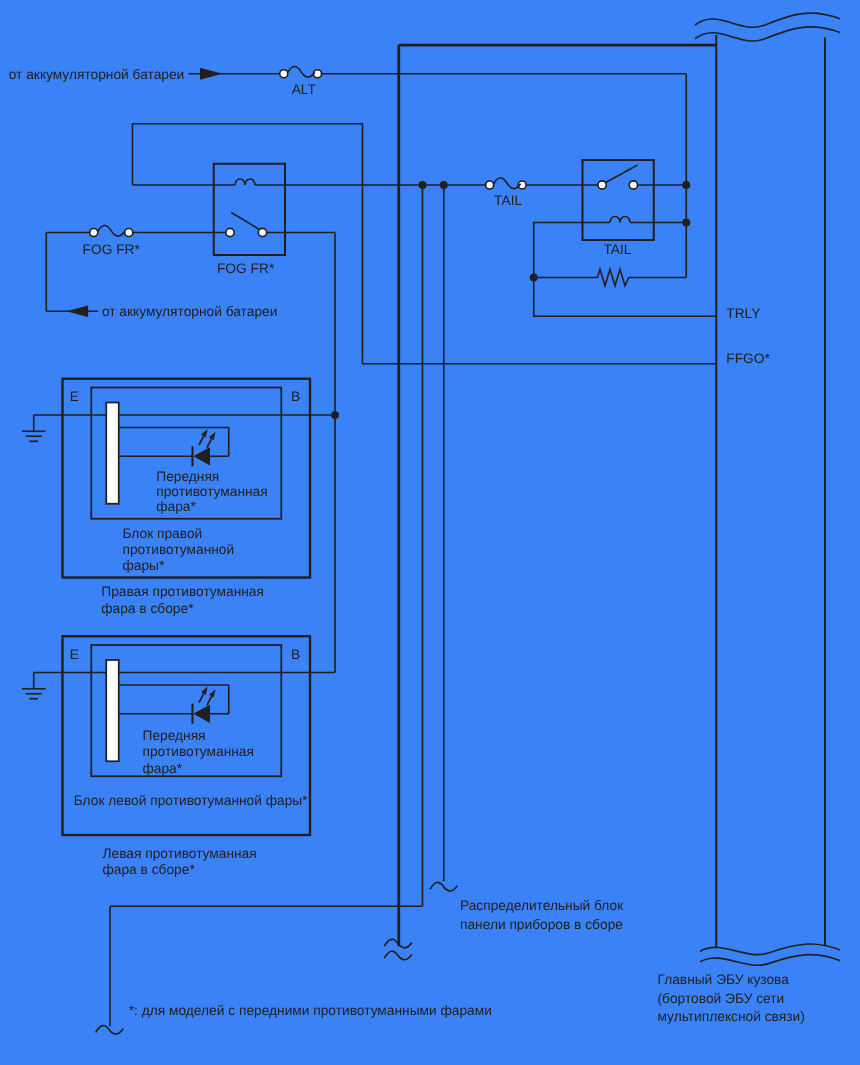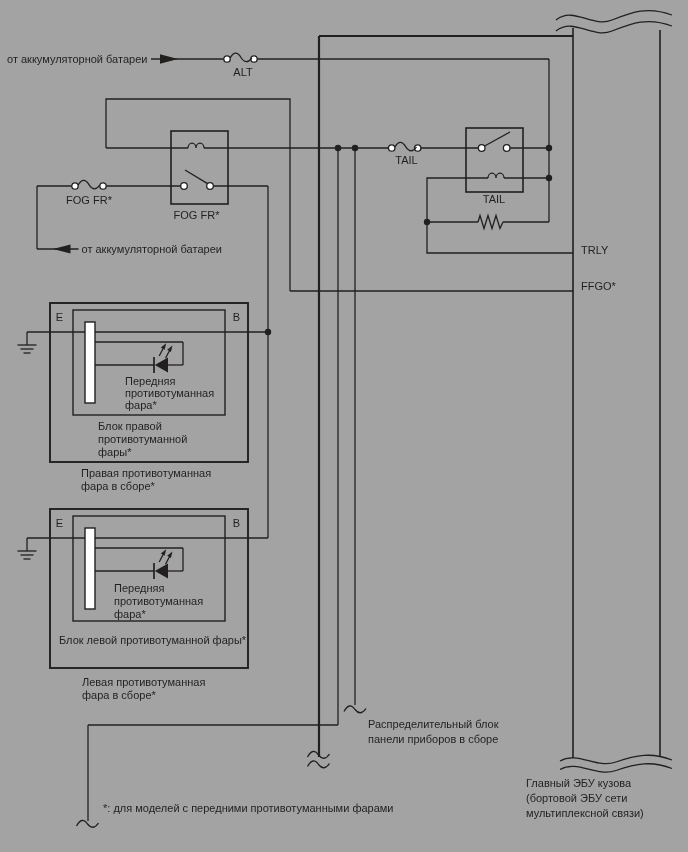--- a/index.html
+++ b/index.html
@@ -1,16 +1,16 @@
 <!DOCTYPE html>
 <html><head>
 <meta charset="utf-8">
 <style>
   html,body{margin:0;padding:0;background:#ffffff;}
-  .stage{position:relative;width:688px;height:852px;background:#a3a3a3;overflow:hidden;
+  .stage{position:relative;width:688px;height:852px;background:#3b82f6;overflow:hidden;
          font-family:"Liberation Sans",sans-serif;}
   svg{position:absolute;left:0;top:0;}
   svg text{font-family:"Liberation Sans",sans-serif;font-size:11px;fill:#221f1f;}
   svg text.mid{text-anchor:middle;}
   .w{stroke:#221f1f;stroke-width:1.3;fill:none;}
   .w2{stroke:#221f1f;stroke-width:2.2;fill:none;}
   .box{stroke:#221f1f;stroke-width:1.6;fill:none;}
   .obox{stroke:#221f1f;stroke-width:1.9;fill:none;}
   .ibox{stroke:#221f1f;stroke-width:1.4;fill:none;}
   .conn{stroke:#221f1f;stroke-width:1.4;fill:#ffffff;}

